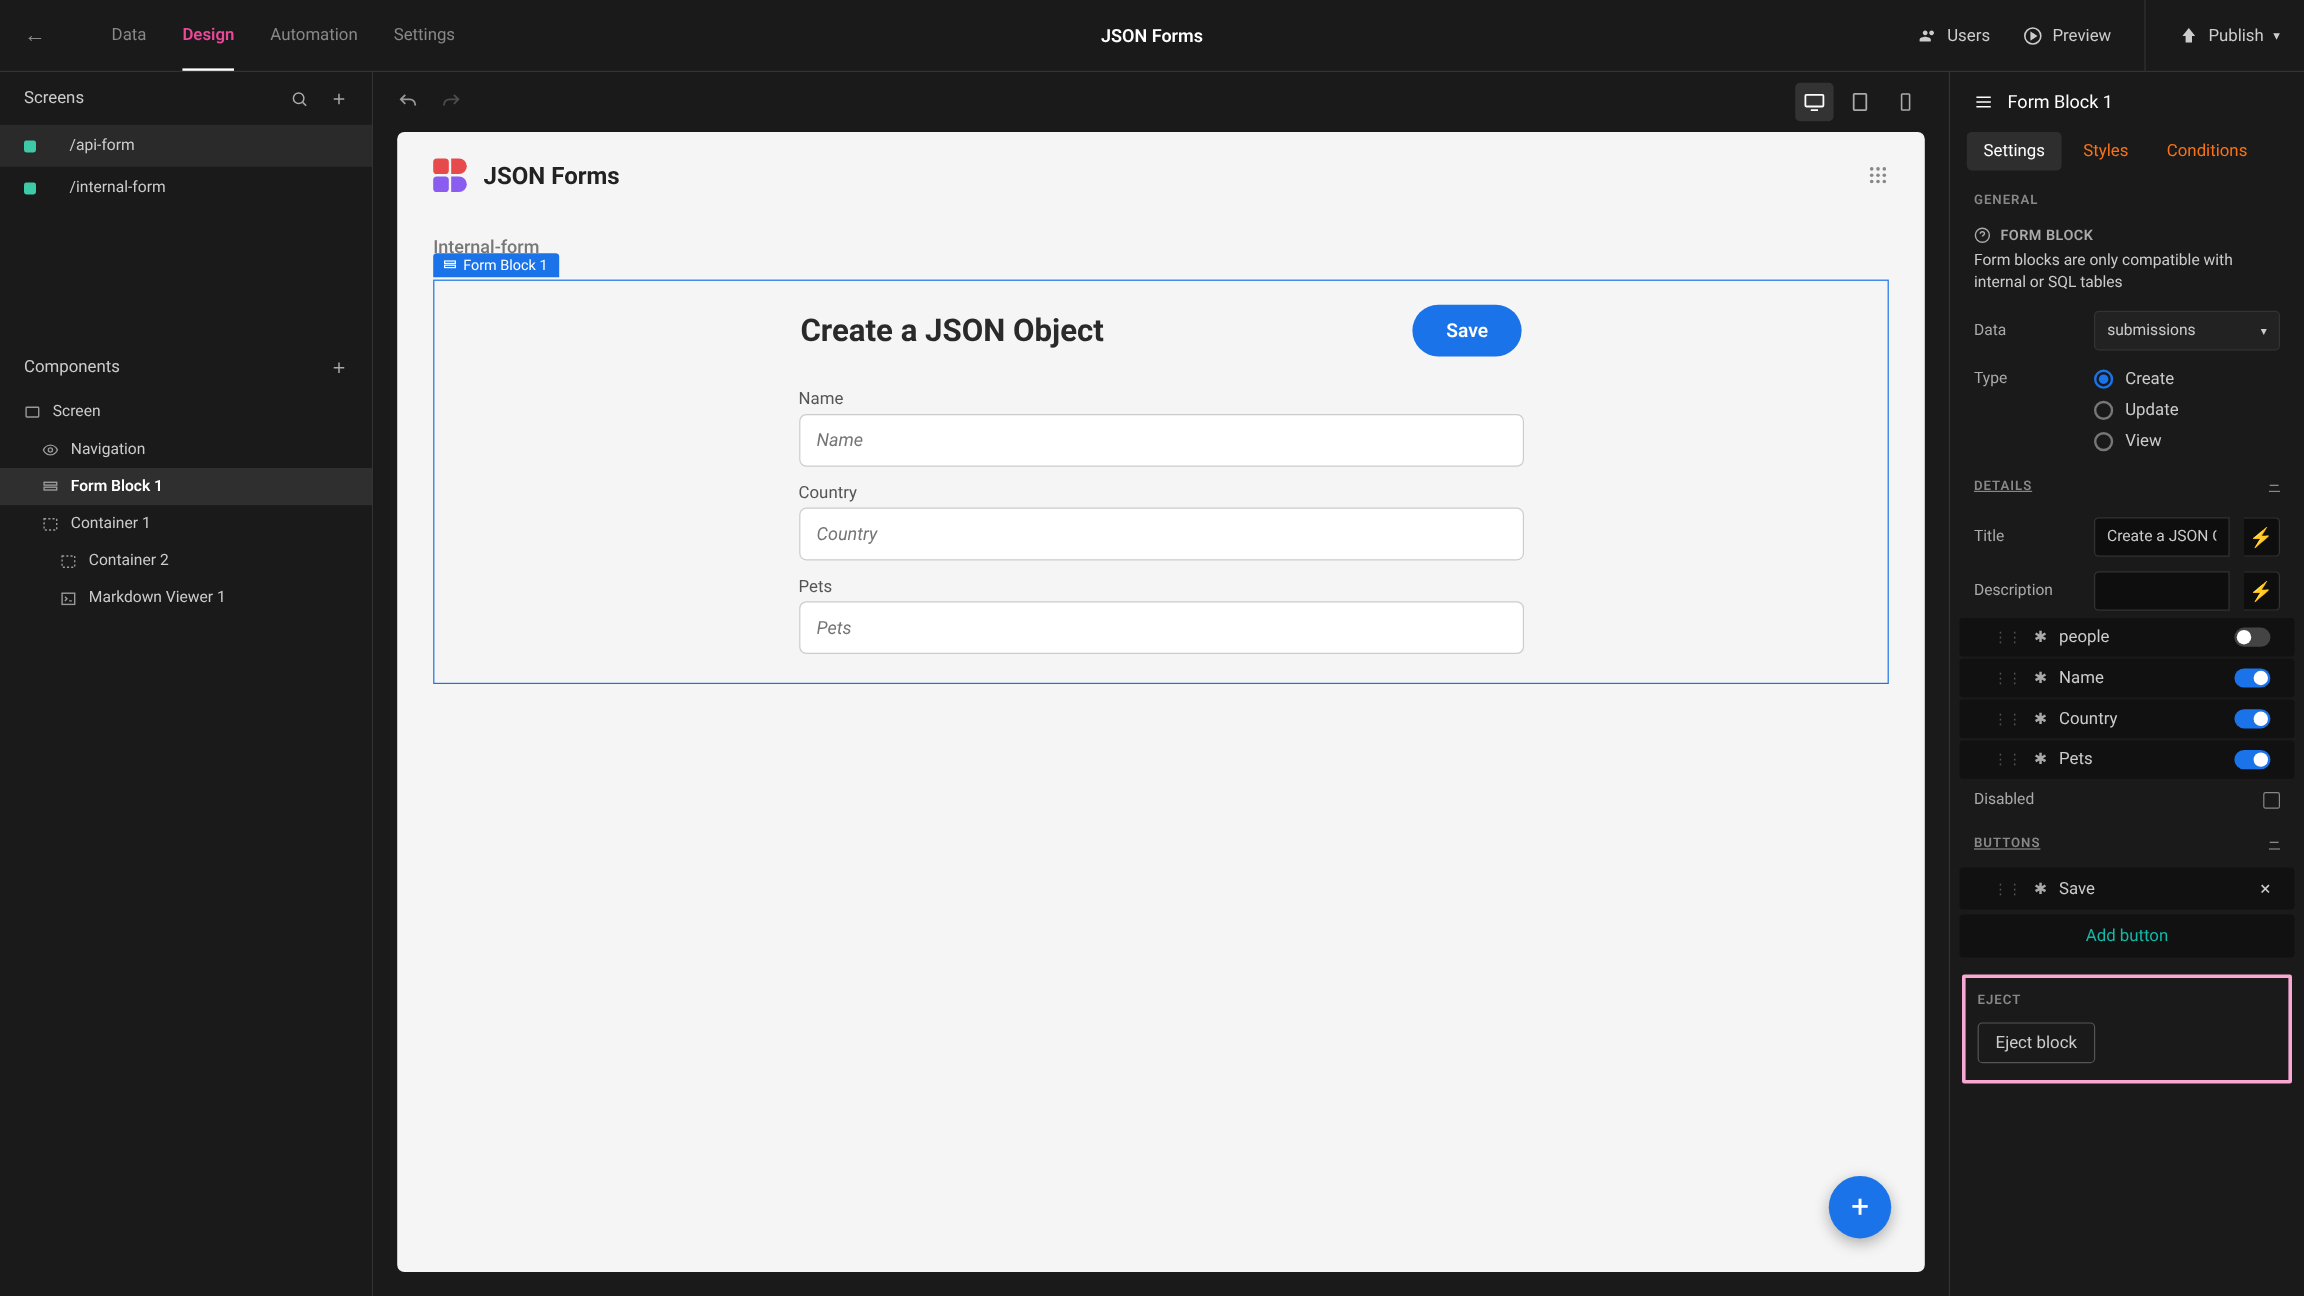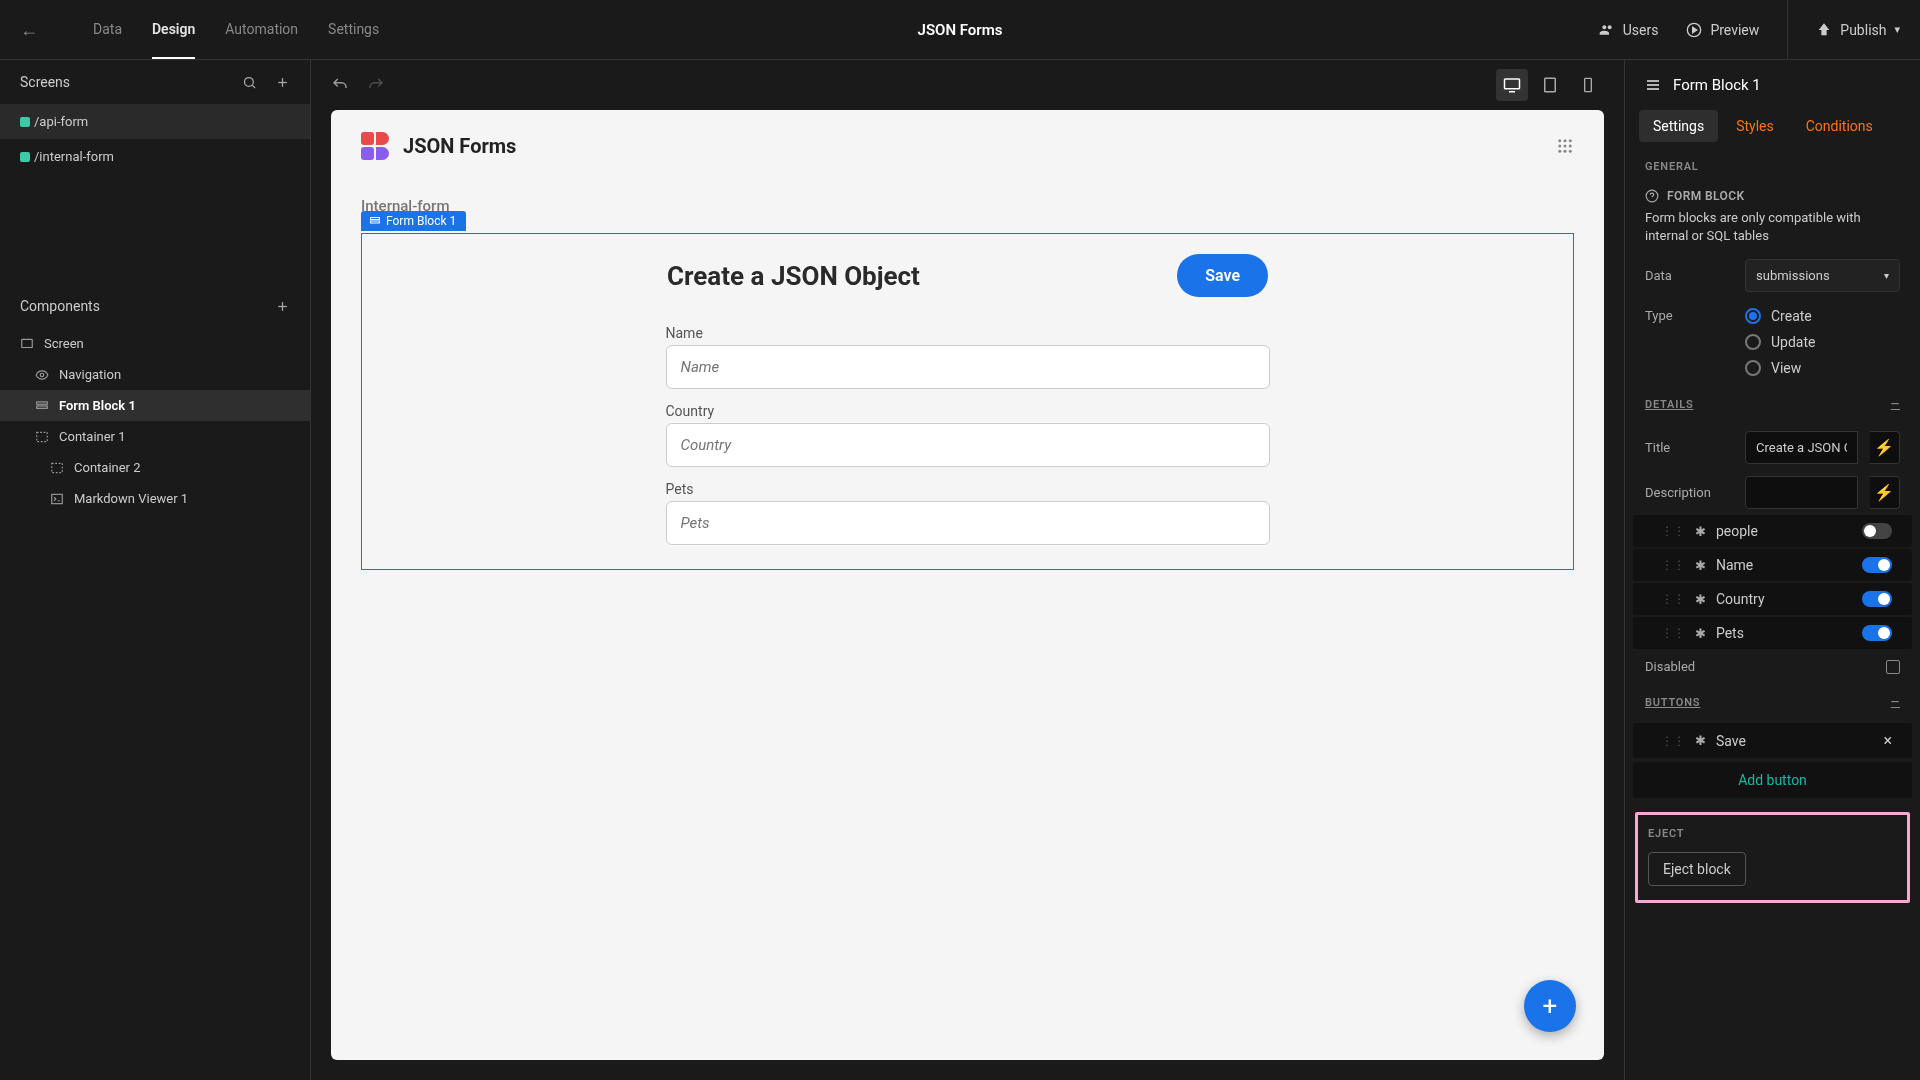--- a/index.html
+++ b/index.html
@@ -3,33 +3,33 @@
 <meta charset="utf-8">
 <style>
 * { margin: 0; padding: 0; box-sizing: border-box; font-family: -apple-system, BlinkMacSystemFont, "Segoe UI", Roboto, sans-serif; }
 body { background: #1a1a1a; color: #d0d0d0; width: 1920px; height: 1080px; overflow: hidden; }
 
 .top-bar { height: 60px; background: #1a1a1a; display: flex; align-items: center; padding: 0 20px; border-bottom: 1px solid #333; }
 .top-bar-left { display: flex; align-items: center; gap: 30px; }
 .back-arrow { color: #888; cursor: pointer; font-size: 18px; }
 .top-nav { display: flex; gap: 30px; margin-left: 25px; }
 .top-nav-item { color: #888; font-size: 14px; cursor: pointer; padding: 20px 0; border-bottom: 2px solid transparent; }
-.top-nav-item.active { color: #e5e5e5; border-bottom: 2px solid #fff; font-weight: 600; }
+.top-nav-item.active { color: #ec4899; border-bottom: 2px solid #fff; font-weight: 600; }
 .top-title { position: absolute; left: 50%; transform: translateX(-50%); color: #fff; font-size: 15px; font-weight: 600; }
 .top-bar-right { margin-left: auto; display: flex; align-items: center; gap: 28px; }
 .top-action { color: #ccc; font-size: 14px; cursor: pointer; display: flex; align-items: center; gap: 8px; }
 .publish-action { border-left: 1px solid #333; padding-left: 28px; height: 60px; display: flex; align-items: center; }
 
 .main-layout { display: flex; height: calc(100% - 60px); }
 
 
 .sidebar { width: 311px; background: #1a1a1a; border-right: 1px solid #333; display: flex; flex-direction: column; }
 .sidebar-section-header { display: flex; align-items: center; justify-content: space-between; padding: 14px 20px; color: #ccc; font-size: 14px; }
 .sidebar-header-icons { display: flex; gap: 18px; color: #aaa; }
-.screen-item { padding: 10px 20px; display: flex; align-items: center; gap: 4px; font-size: 13px; color: #ccc; cursor: pointer; }
+.screen-item { padding: 10px 20px; display: flex; align-items: center; gap: 28px; font-size: 13px; color: #ccc; cursor: pointer; }
 .screen-item.active { background: #2a2a2a; }
 .screen-dot { width: 10px; height: 10px; border-radius: 2px; background: #3ec9a7; }
 .comp-item { padding: 8px 20px; display: flex; align-items: center; gap: 10px; font-size: 13px; color: #ccc; cursor: pointer; }
 .comp-item.active { background: #2f2f2f; font-weight: 600; color: #fff; }
 .comp-icon { width: 14px; height: 14px; display: inline-flex; align-items: center; justify-content: center; color: #999; }
 .indent-1 { padding-left: 35px; }
 .indent-2 { padding-left: 50px; }
 
 
 .canvas-area { flex: 1; background: #1a1a1a; display: flex; flex-direction: column; }

